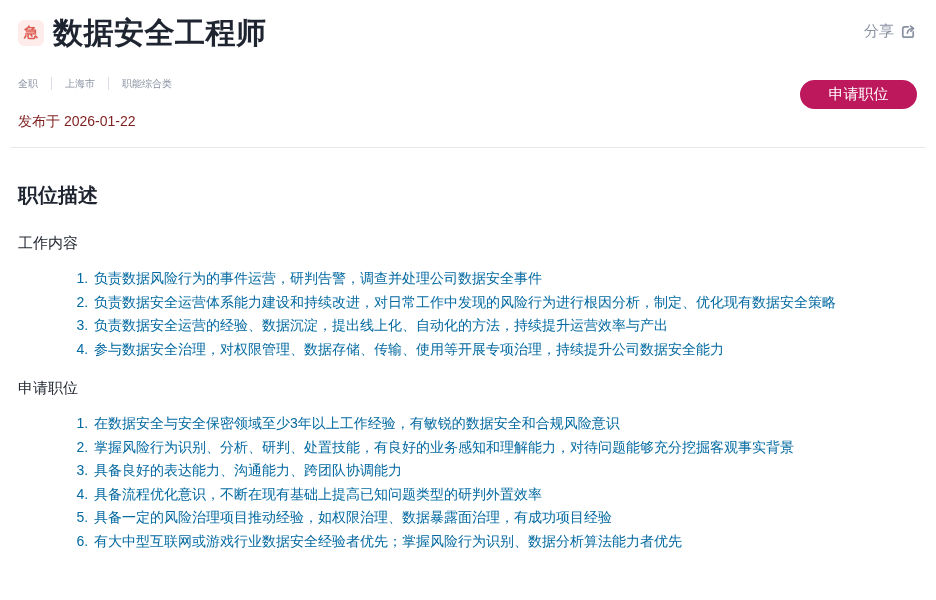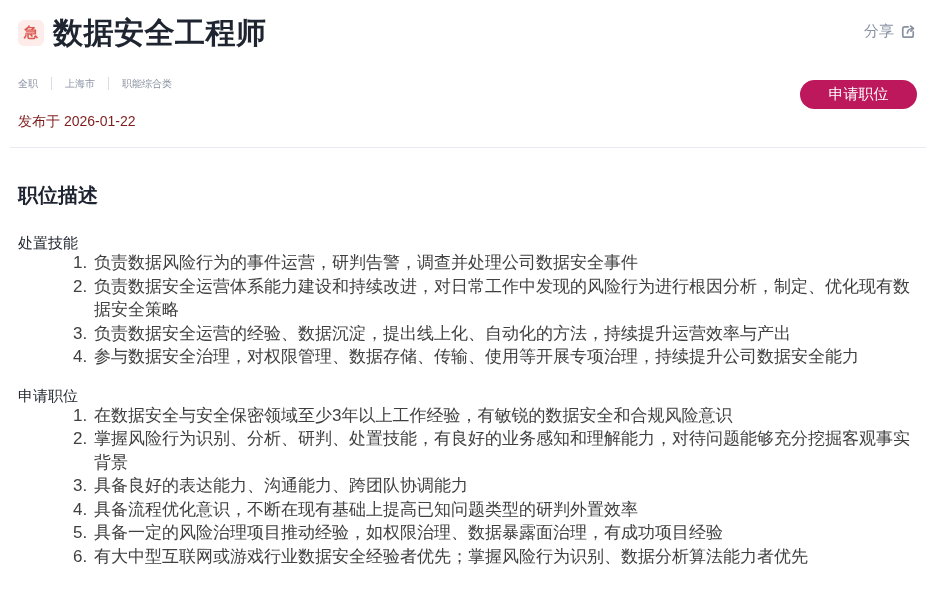--- a/index.html
+++ b/index.html
@@ -77,24 +77,25 @@
     font-size: 20px; font-weight: 700;
     color: #1e2430; line-height: 26px;
   }
   .sub-heading {
     margin-top: 26px;
     font-size: 15px; font-weight: 400;
     color: #232832; line-height: 17px;
   }
   .sub-heading.second { margin-top: 18px; }
   ol.item-list {
+    margin-top: 16px;
     padding-left: 74px;
     list-style: decimal outside;
-    color: #404040;
-    font-size: 17px;
+    color: #0369a1;
+    font-size: 14px;
     line-height: 23.5px;
   }
   ol.item-list li { padding-left: 2px; }
 </style>
 </head>
 <body>
 
 <div class="page">
 
   <header class="job-header">
@@ -125,21 +126,21 @@
     <div class="publish-date">发布于 2026-01-22</div>
 
     <button class="apply-button">申请职位</button>
   </header>
 
   <hr class="divider">
 
   <main class="job-body">
     <h2 class="section-heading">职位描述</h2>
 
-    <h3 class="sub-heading">处置技能</h3>
+    <h3 class="sub-heading">工作内容</h3>
     <ol class="item-list">
       <li>负责数据风险行为的事件运营，研判告警，调查并处理公司数据安全事件</li>
       <li>负责数据安全运营体系能力建设和持续改进，对日常工作中发现的风险行为进行根因分析，制定、优化现有数据安全策略</li>
       <li>负责数据安全运营的经验、数据沉淀，提出线上化、自动化的方法，持续提升运营效率与产出</li>
       <li>参与数据安全治理，对权限管理、数据存储、传输、使用等开展专项治理，持续提升公司数据安全能力</li>
     </ol>
 
     <h3 class="sub-heading second">申请职位</h3>
     <ol class="item-list">
       <li>在数据安全与安全保密领域至少3年以上工作经验，有敏锐的数据安全和合规风险意识</li>

